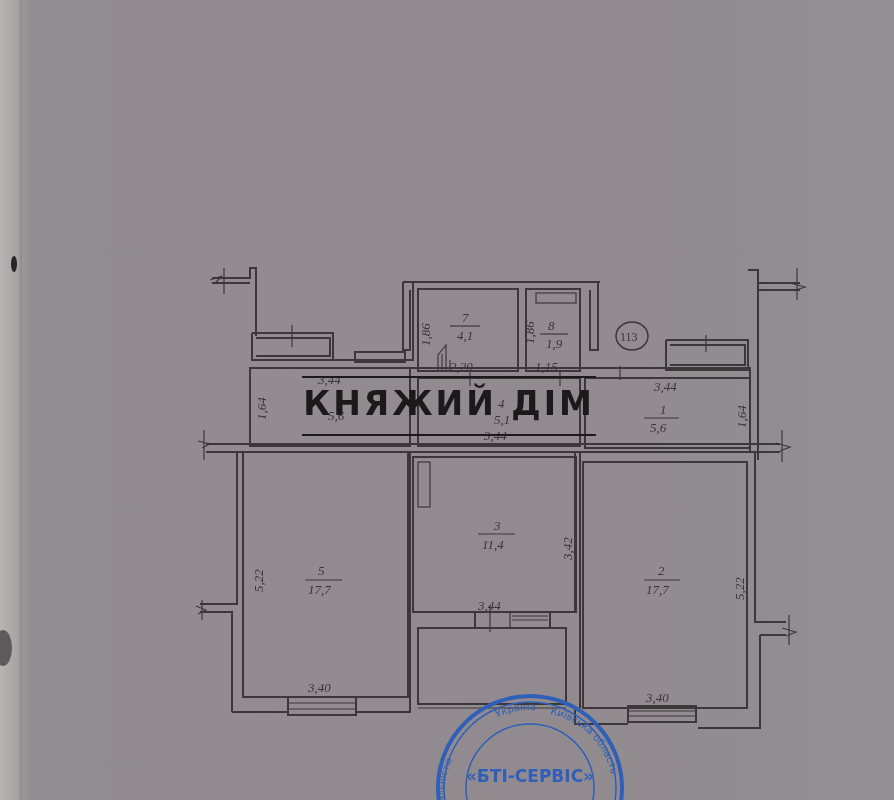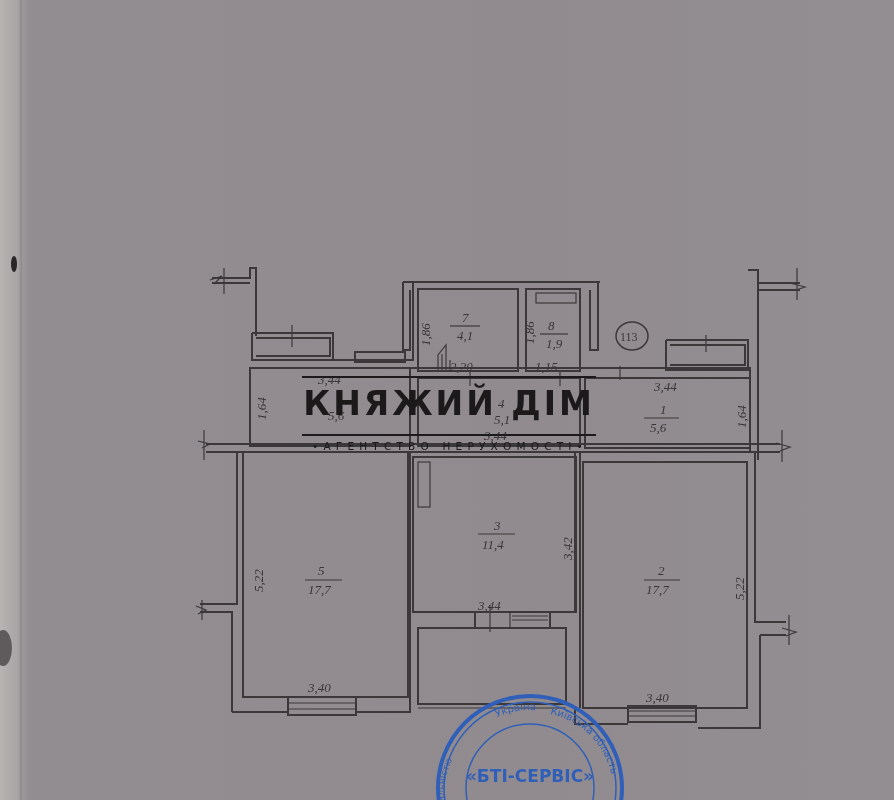--- a/index.html
+++ b/index.html
@@ -177,21 +177,20 @@
       <text x="646" y="594">17,7</text>
       <text transform="translate(744,600) rotate(-90)">5,22</text>
       <text x="646" y="702">3,40</text>
     </g>
   </svg>
 
   <div class="logo">
     <div class="logo-line" style="top:4px;"></div>
     <div class="logo-title">КНЯЖИЙ ДІМ</div>
     <div class="logo-line" style="top:62px;"></div>
-    <div class="logo-sub">•АГЕНТСТВО НЕРУХОМОСТІ•</div>
   </div>
 
   <svg class="stamp" width="200" height="200" viewBox="0 0 200 200">
     <defs>
       <path id="ringTop" d="M 22,100 A 78,78 0 0 1 178,100"></path>
       <path id="ringLeft" d="M 28,150 A 78,78 0 0 1 60,35"></path>
       <path id="ringRight" d="M 120,26 A 78,78 0 0 1 178,130"></path>
     </defs>
     <circle cx="100" cy="100" r="92" style="fill:none;stroke:#2f5fb8;stroke-width:4"></circle>
     <circle cx="100" cy="100" r="86" style="fill:none;stroke:#2f5fb8;stroke-width:1.5"></circle>

